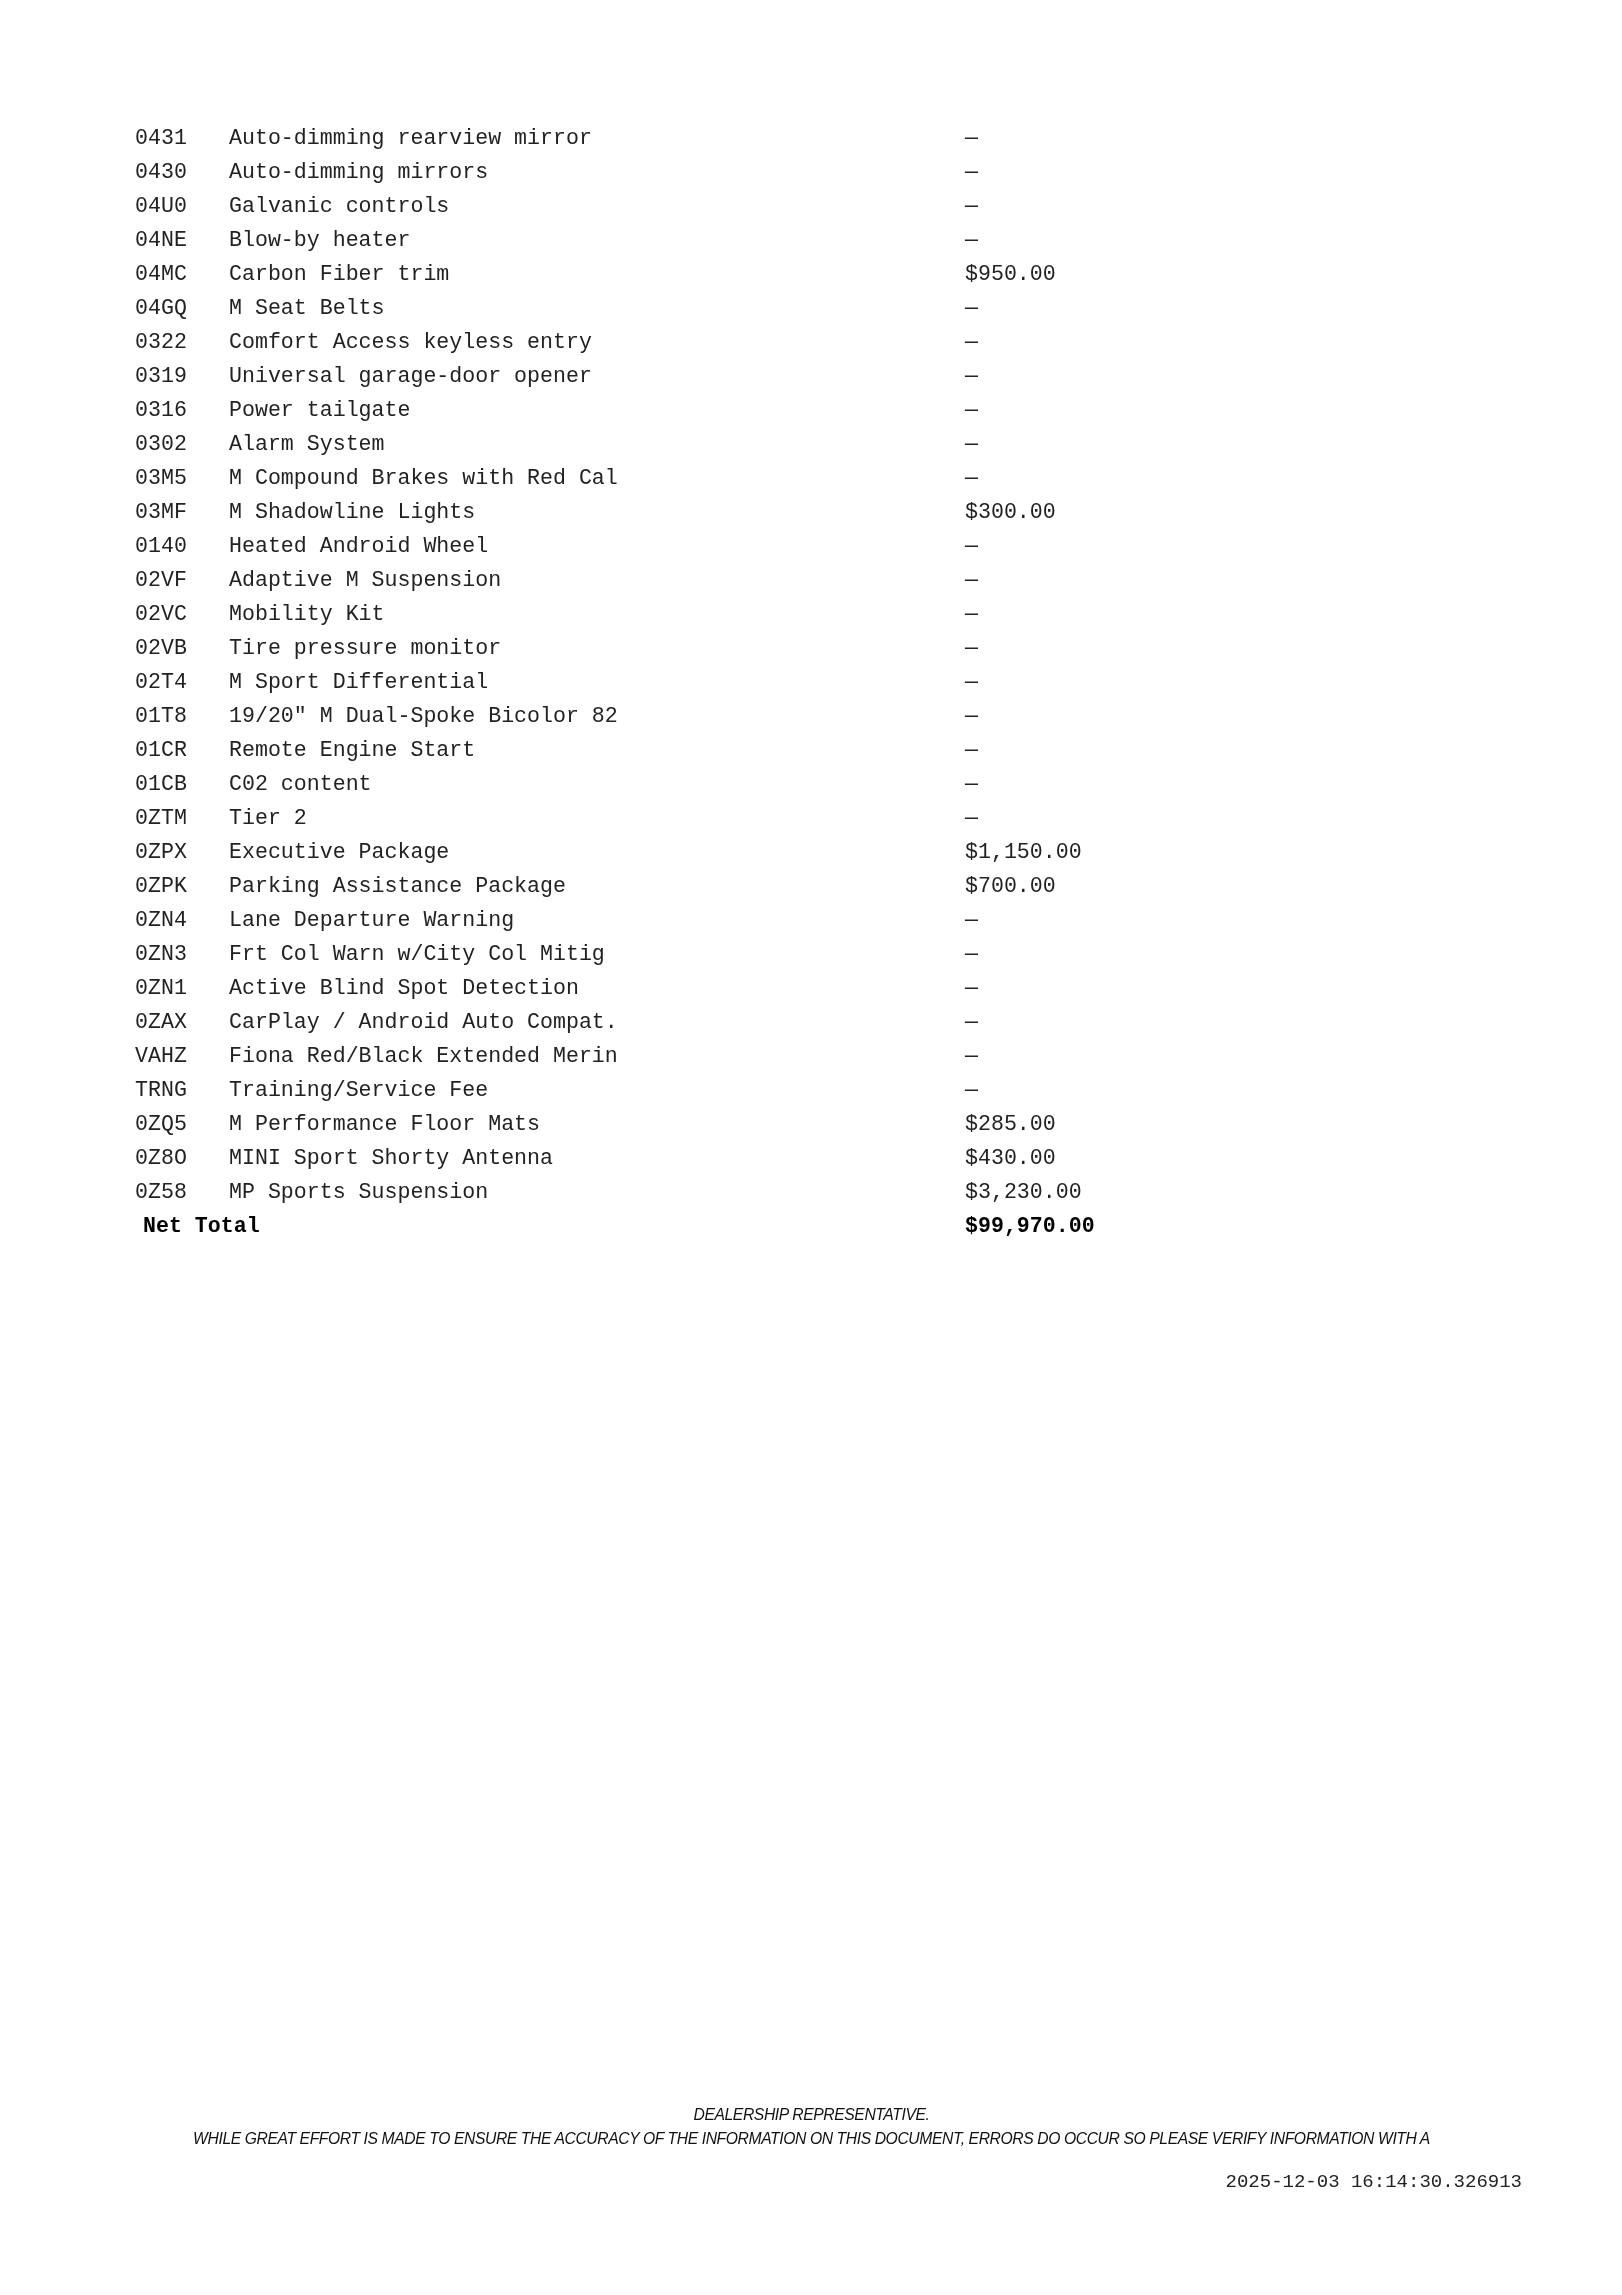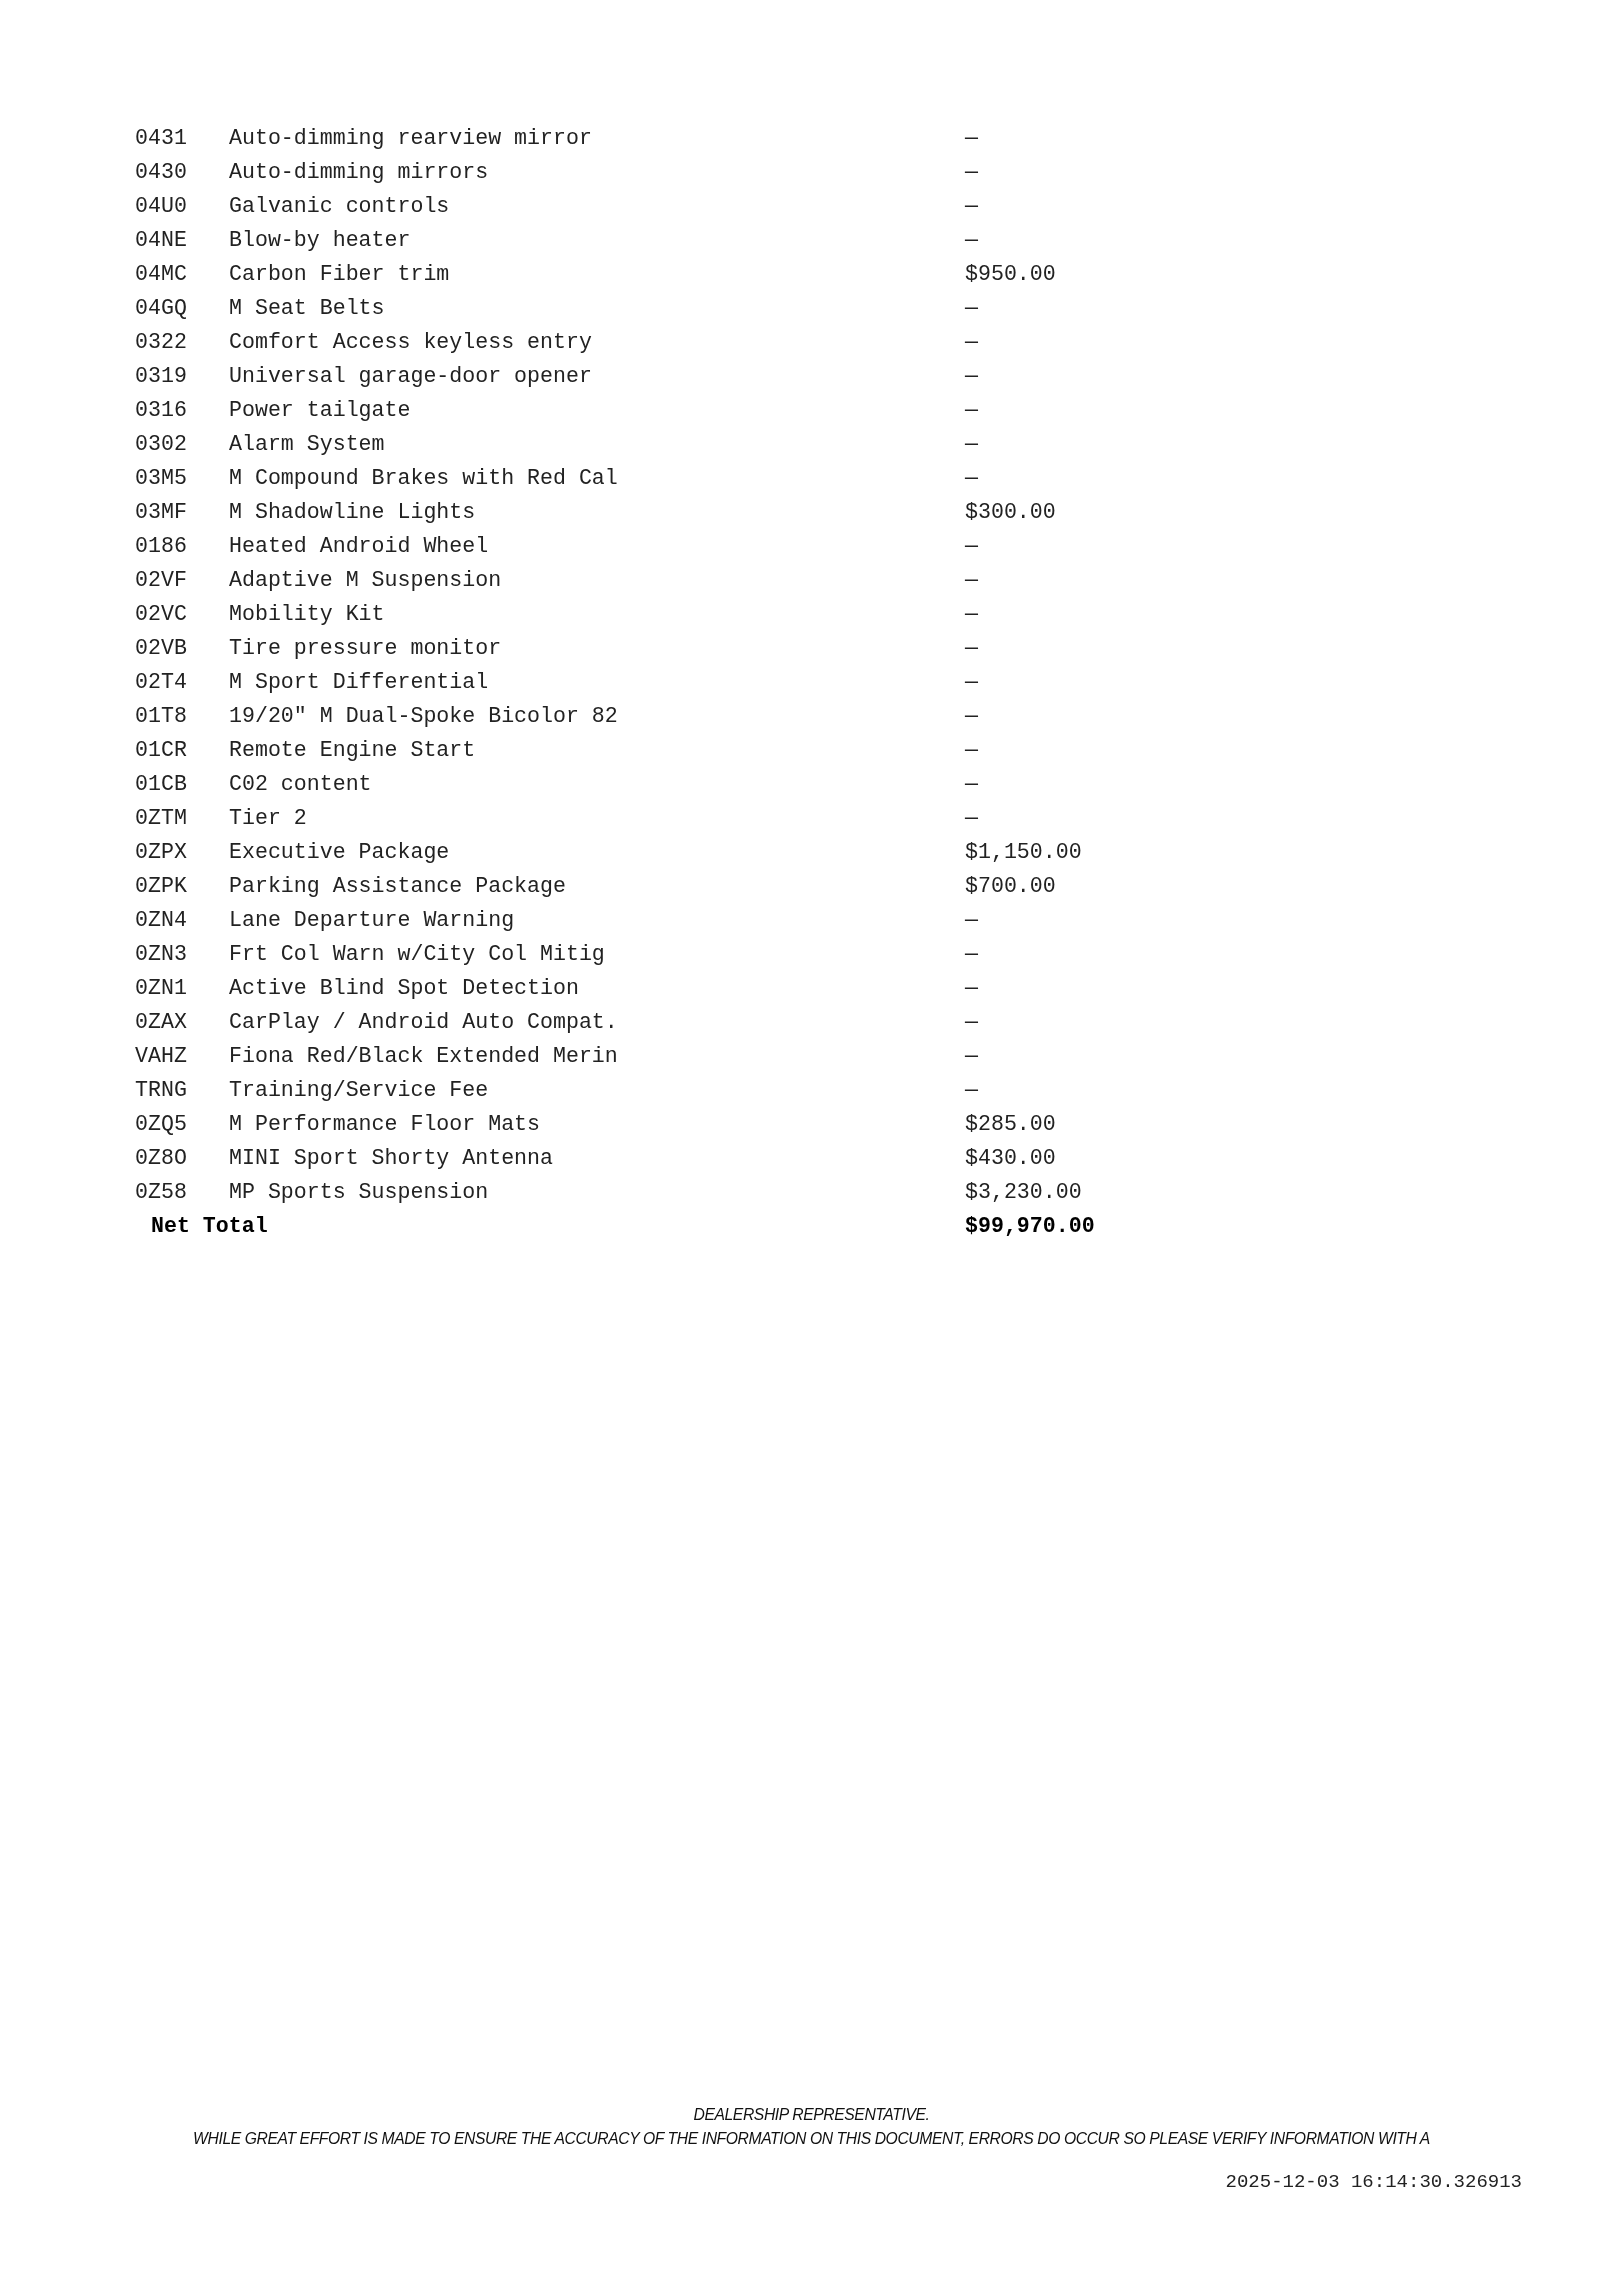--- a/index.html
+++ b/index.html
@@ -51,21 +51,21 @@
       position: absolute;
       left: 830px;
       top: 0;
     }
     .row.total {
       font-weight: bold;
       color: #000;
     }
     .row.total .label {
       position: absolute;
-      left: 16px;
+      left: 8px;
       top: 0;
     }
     .disclaimer {
       position: absolute;
       left: 131px;
       width: 1361px;
       top: 2055px;
       text-align: center;
       font-family: "Liberation Sans", "DejaVu Sans", sans-serif;
       font-style: italic;
@@ -145,21 +145,21 @@
       <span class="code">03M5</span>
       <span class="desc">M Compound Brakes with Red Cal</span>
       <span class="price">—</span>
     </div>
     <div class="row">
       <span class="code">03MF</span>
       <span class="desc">M Shadowline Lights</span>
       <span class="price">$300.00</span>
     </div>
     <div class="row">
-      <span class="code">0186</span>
+      <span class="code">0140</span>
       <span class="desc">Heated Android Wheel</span>
       <span class="price">—</span>
     </div>
     <div class="row">
       <span class="code">02VF</span>
       <span class="desc">Adaptive M Suspension</span>
       <span class="price">—</span>
     </div>
     <div class="row">
       <span class="code">02VC</span>

